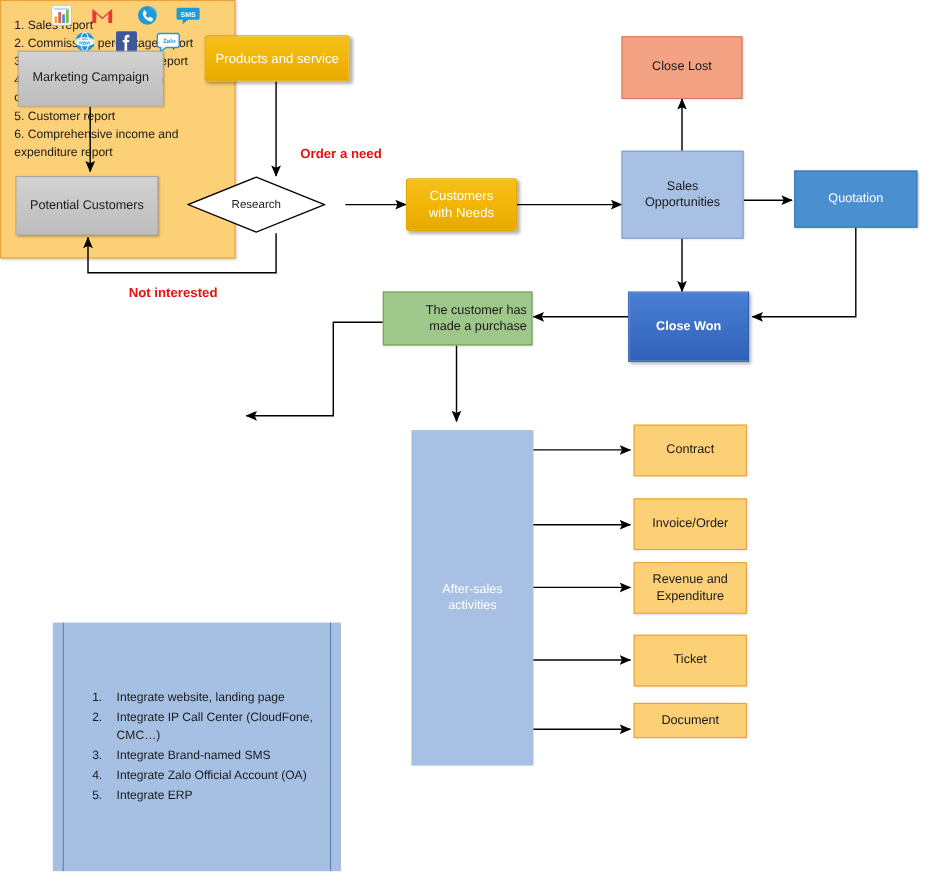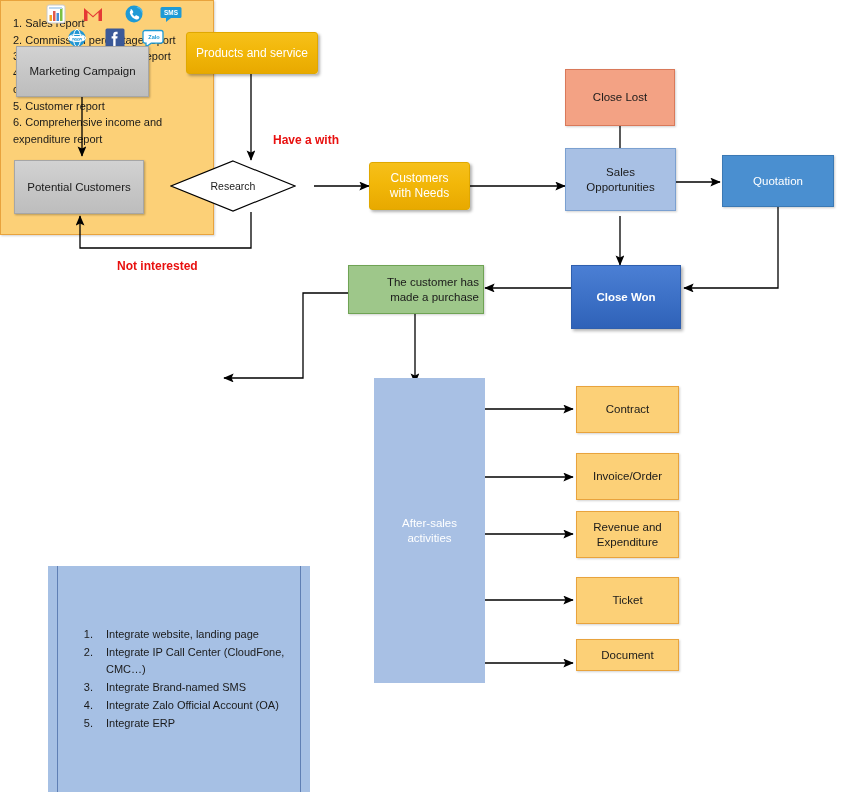--- a/index.html
+++ b/index.html
@@ -69,21 +69,20 @@
   
   .green{
     background:#9ec78a;border:1px solid #6fa354;
     box-shadow:1px 1px 2px rgba(0,0,0,.18);
   }
 
   
   .salmon{
     background:#f3a284;border:1px solid #d9795a;
     box-shadow:1px 1px 2px rgba(0,0,0,.18);
-    margin-top:36px;
   }
 
   
   .diamond-wrap{position:absolute;}
   .diamond-label{
     position:absolute;left:0;top:0;width:100%;height:100%;
     display:flex;align-items:center;justify-content:center;
     font-size:10.5px;color:#1a1a1a;
   }
 
@@ -220,39 +219,39 @@
 
   <div class="node amber3d" style="left:369px;top:162px;width:101px;height:48px;flex-direction:column;">
     <span>Customers</span>
     <span>with Needs</span>
   </div>
 
   <div class="node salmon" style="left:565px;top:33px;width:110px;height:57px;">
     <span>Close Lost</span>
   </div>
 
-  <div class="node blue-light" style="left:565px;top:148px;width:111px;height:63px;flex-direction:column;justify-content:center;">
+  <div class="node blue-light" style="left:565px;top:137px;width:111px;height:80px;flex-direction:column;justify-content:center;">
     <span>Sales</span>
     <span>Opportunities</span>
   </div>
 
   <div class="node blue-mid" style="left:722px;top:155px;width:112px;height:52px;">
     <span>Quotation</span>
   </div>
 
   <div class="node blue-deep" style="left:571px;top:265px;width:110px;height:64px;">
     <span>Close Won</span>
   </div>
 
   <div class="node green" style="left:348px;top:265px;width:136px;height:49px;flex-direction:column;align-items:flex-end;">
     <span>The customer has</span>
     <span>made a purchase</span>
   </div>
 
-  <div class="node blue-plain" style="left:374px;top:378px;width:111px;height:305px;flex-direction:column;">
+  <div class="node blue-plain" style="left:374px;top:391px;width:111px;height:305px;flex-direction:column;">
     <span>After-sales</span>
     <span>activities</span>
   </div>
 
   <div class="node amberflat" style="left:576px;top:386px;width:103px;height:47px;">
     <span>Contract</span>
   </div>
 
   <div class="node amberflat" style="left:576px;top:511px;width:103px;height:47px;flex-direction:column;">
     <span>Revenue and</span>
@@ -285,16 +284,16 @@
     <div class="rail" style="right:9px;"></div>
     <ol>
       <li>Integrate website, landing page</li>
       <li>Integrate IP Call Center (CloudFone, CMC…)</li>
       <li>Integrate Brand-named SMS</li>
       <li>Integrate Zalo Official Account (OA)</li>
       <li>Integrate ERP</li>
     </ol>
   </div>
 
-  <div class="redlabel" style="left:273px;top:133px;">Have a with</div>
+  <div class="redlabel" style="left:273px;top:133px;">Order a need</div>
   <div class="redlabel" style="left:117px;top:259px;">Not interested</div>
 
 </div>
 
 </body></html>

